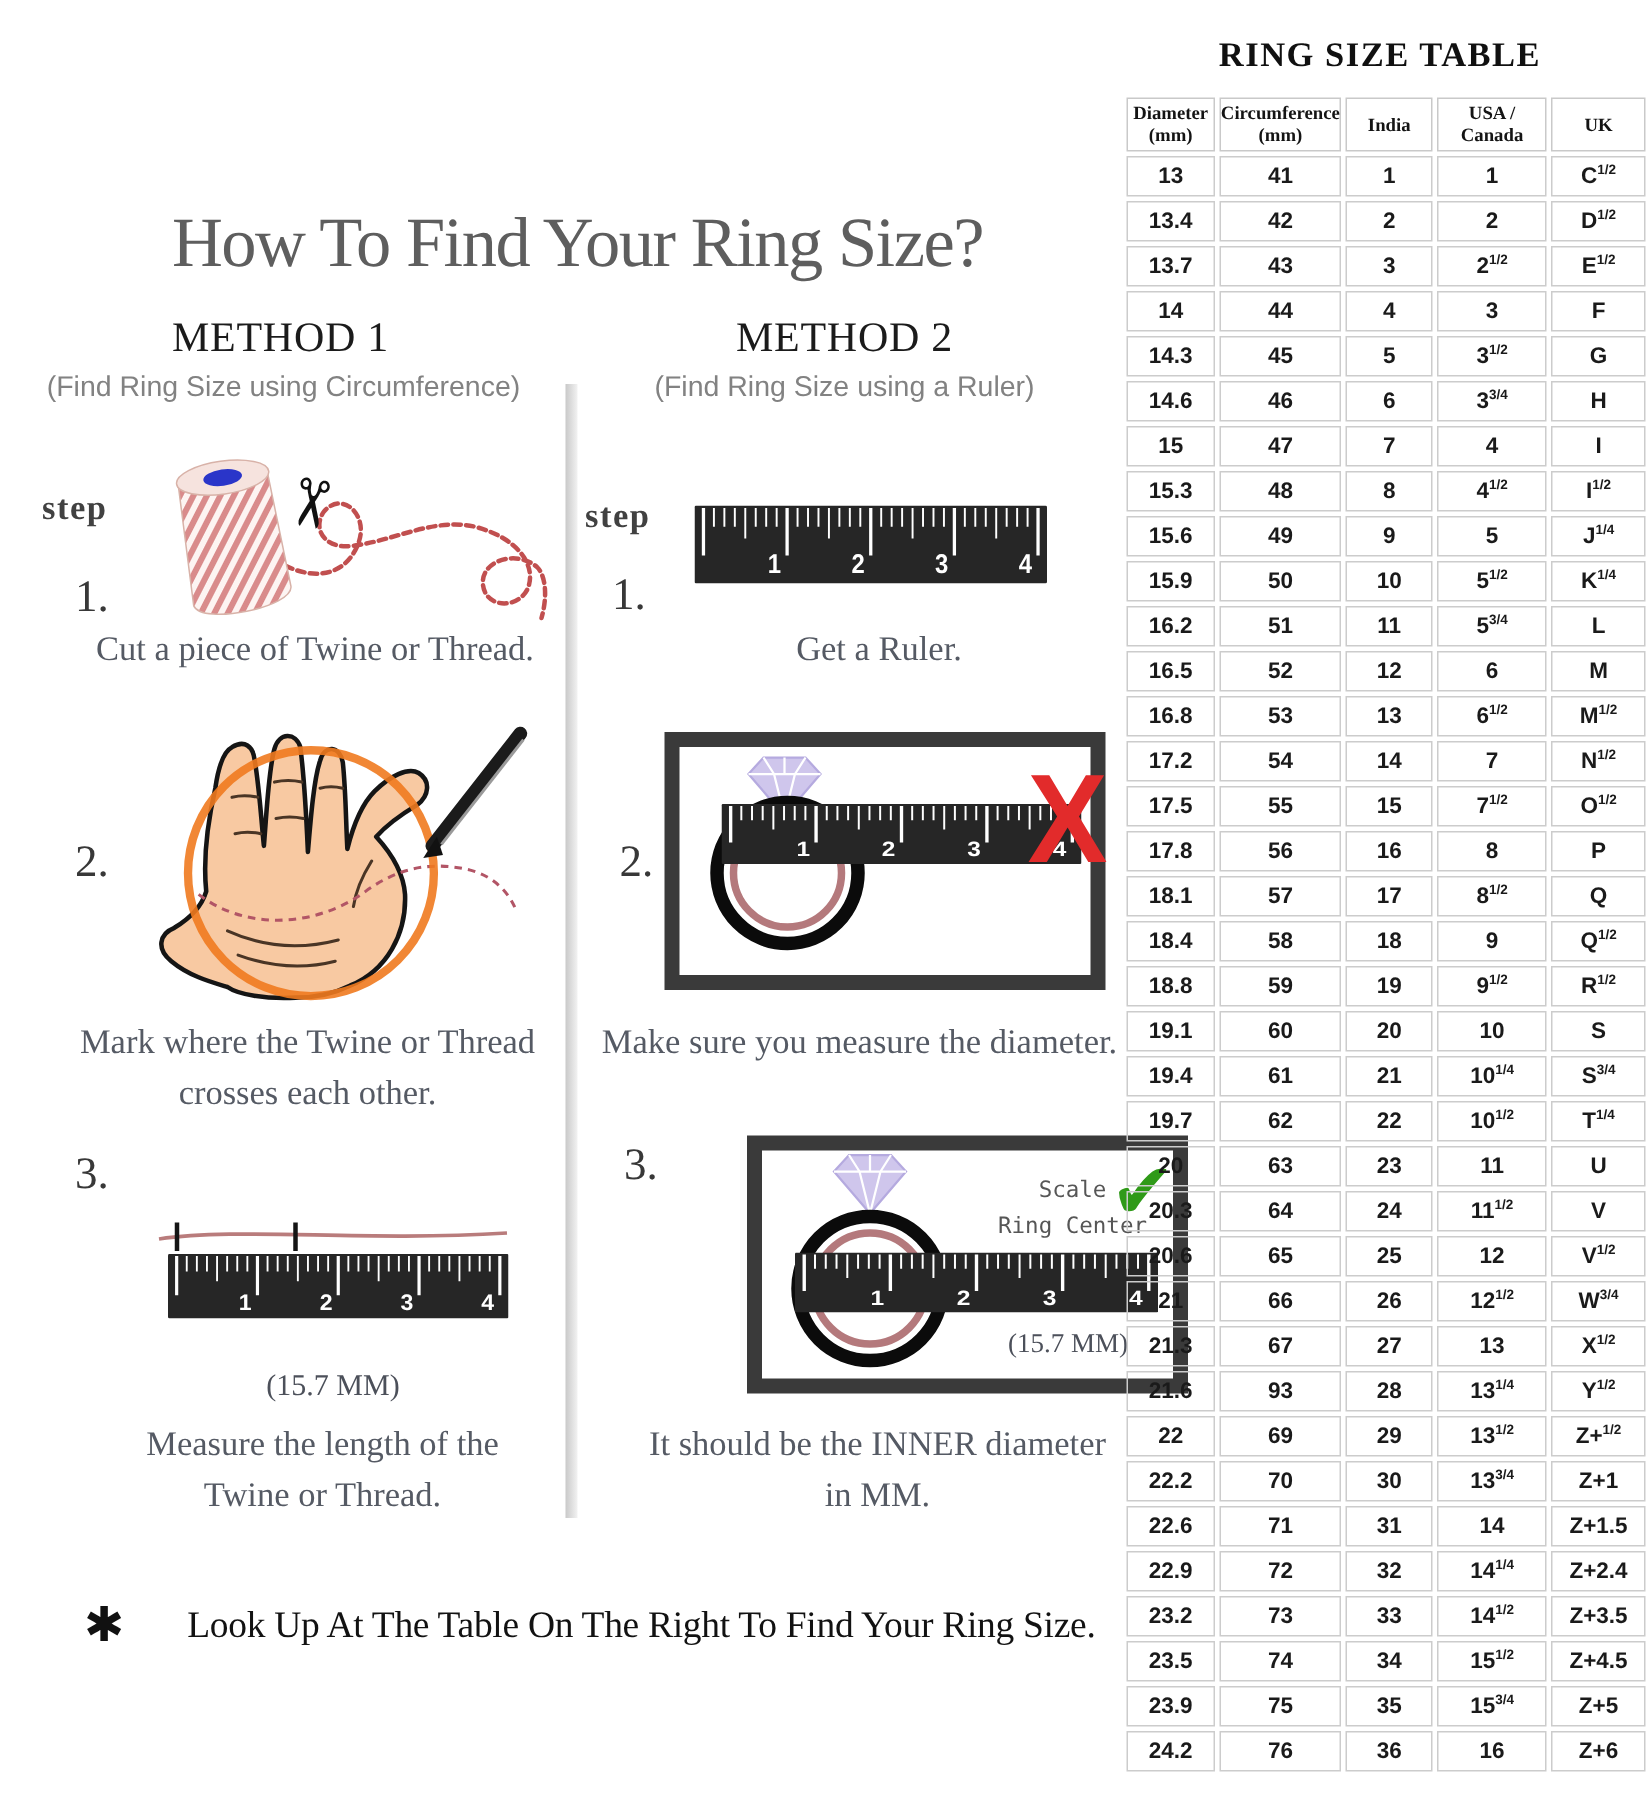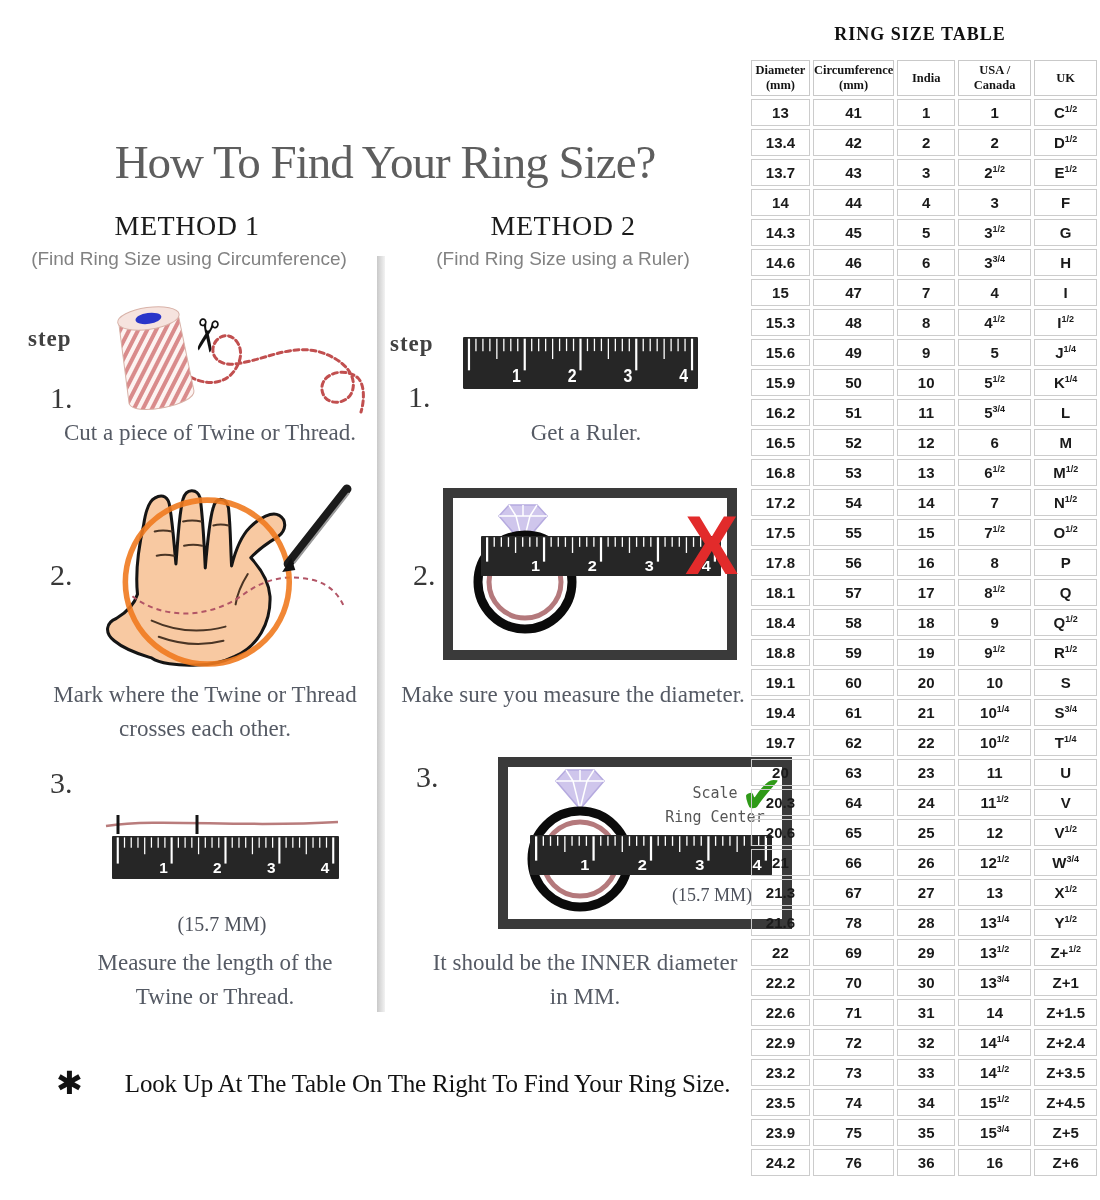--- a/index.html
+++ b/index.html
@@ -46,21 +46,21 @@
   .box-meas{position:absolute;left:144px;top:118px;width:120px;text-align:center;
           font-size:18px;color:#4c505a;}
 
   .footnote{left:56px;top:1066px;width:680px;display:flex;align-items:flex-start;}
   .footnote-symbol{font-size:32px;line-height:34px;color:#111;margin-right:42px;
           font-family:"DejaVu Sans",sans-serif;}
   .footnote-text{font-size:25px;color:#121212;letter-spacing:-.2px;padding-top:4px;}
 
   
   .table-panel{left:748px;top:24px;width:352px;}
-  .table-title{margin:0;width:344px;text-align:center;font-size:18px;font-weight:600;
+  .table-title{margin:0;width:344px;text-align:center;font-size:23px;font-weight:600;
                letter-spacing:1px;color:#101010;font-family:"Liberation Serif",serif;}
   table.ring-table{border-collapse:separate;border-spacing:3px;margin-top:12px;table-layout:fixed;}
   .ring-table th{border:1px solid #c9c9c9;font-family:"Liberation Serif",serif;font-size:12.5px;
                font-weight:600;color:#141414;text-align:center;white-space:pre-line;
                line-height:1.2;padding:2px 0;vertical-align:middle;}
   .ring-table td{border:1px solid #cccccc;font-family:"Liberation Sans",sans-serif;font-weight:bold;
                font-size:15px;color:#1a1a1a;text-align:center;height:25px;padding:0;vertical-align:middle;}
   .ring-table sup{font-size:9px;vertical-align:super;line-height:0;}
 </style>
 </head>
@@ -533,21 +533,21 @@
           </tr>
           <tr>
             <td>21.3</td>
             <td>67</td>
             <td>27</td>
             <td>13</td>
             <td>X<sup>1/2</sup></td>
           </tr>
           <tr>
             <td>21.6</td>
-            <td>78</td>
+            <td>93</td>
             <td>28</td>
             <td>13<sup>1/4</sup></td>
             <td>Y<sup>1/2</sup></td>
           </tr>
           <tr>
             <td>22</td>
             <td>69</td>
             <td>29</td>
             <td>13<sup>1/2</sup></td>
             <td>Z+<sup>1/2</sup></td>

